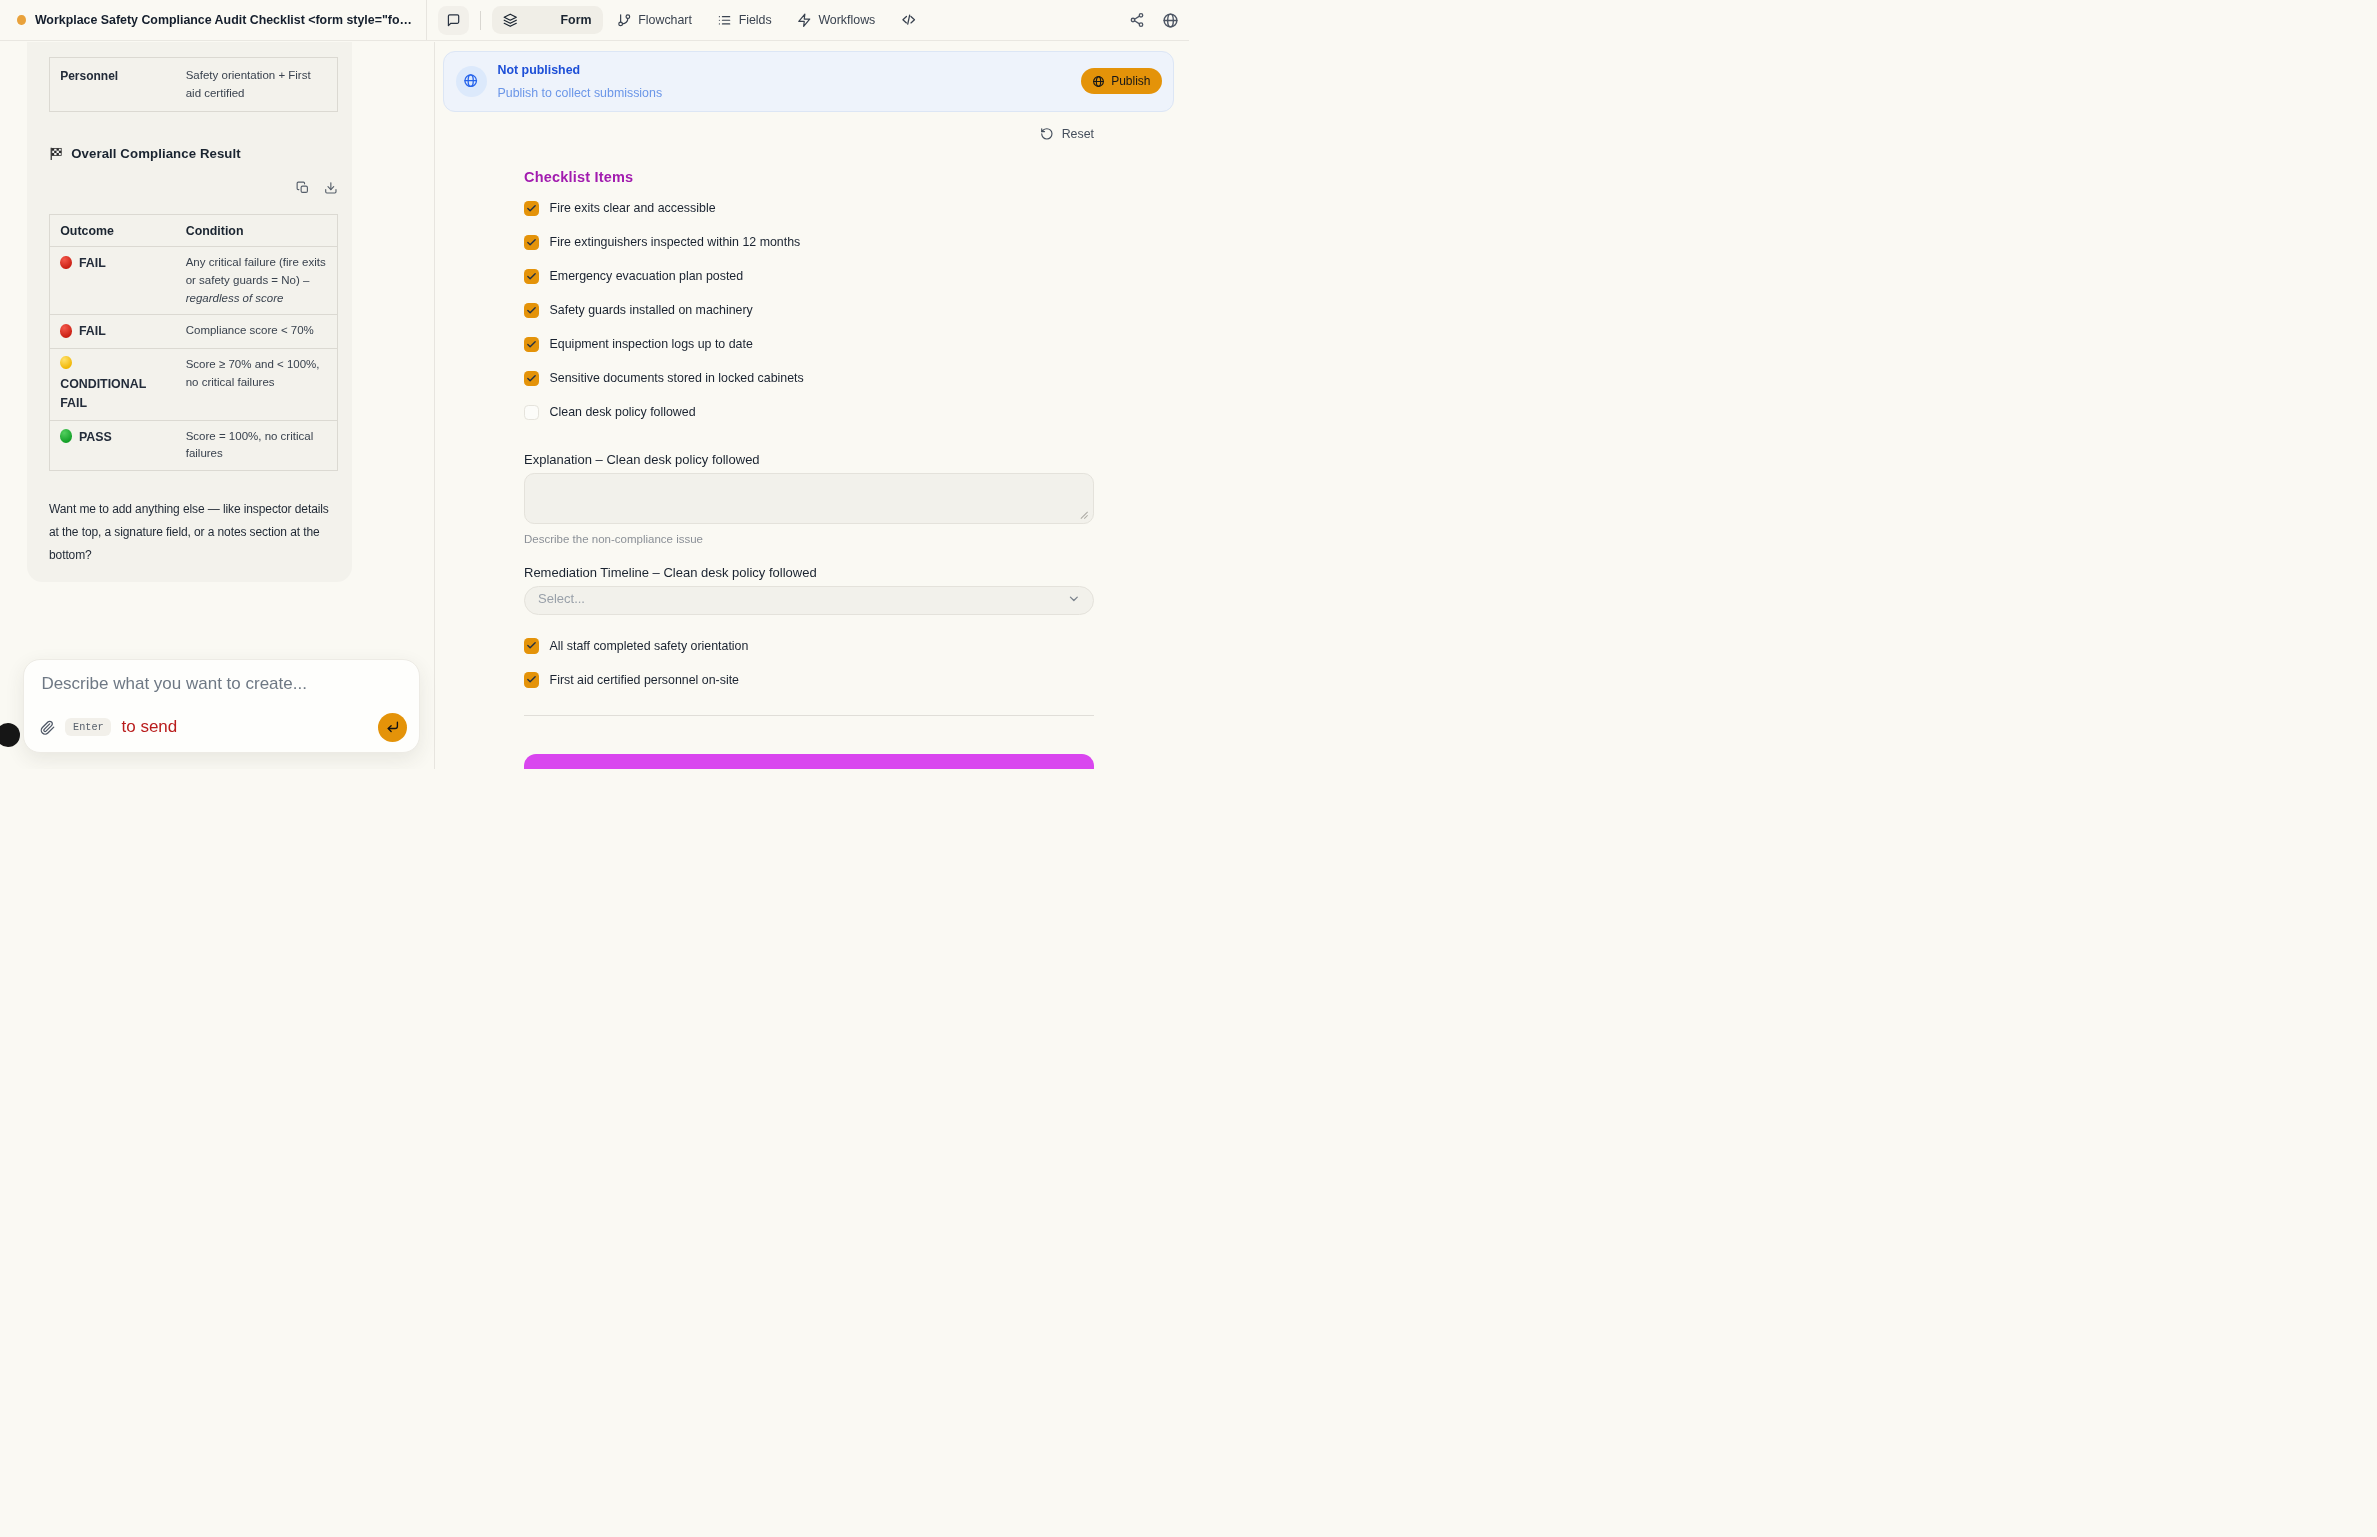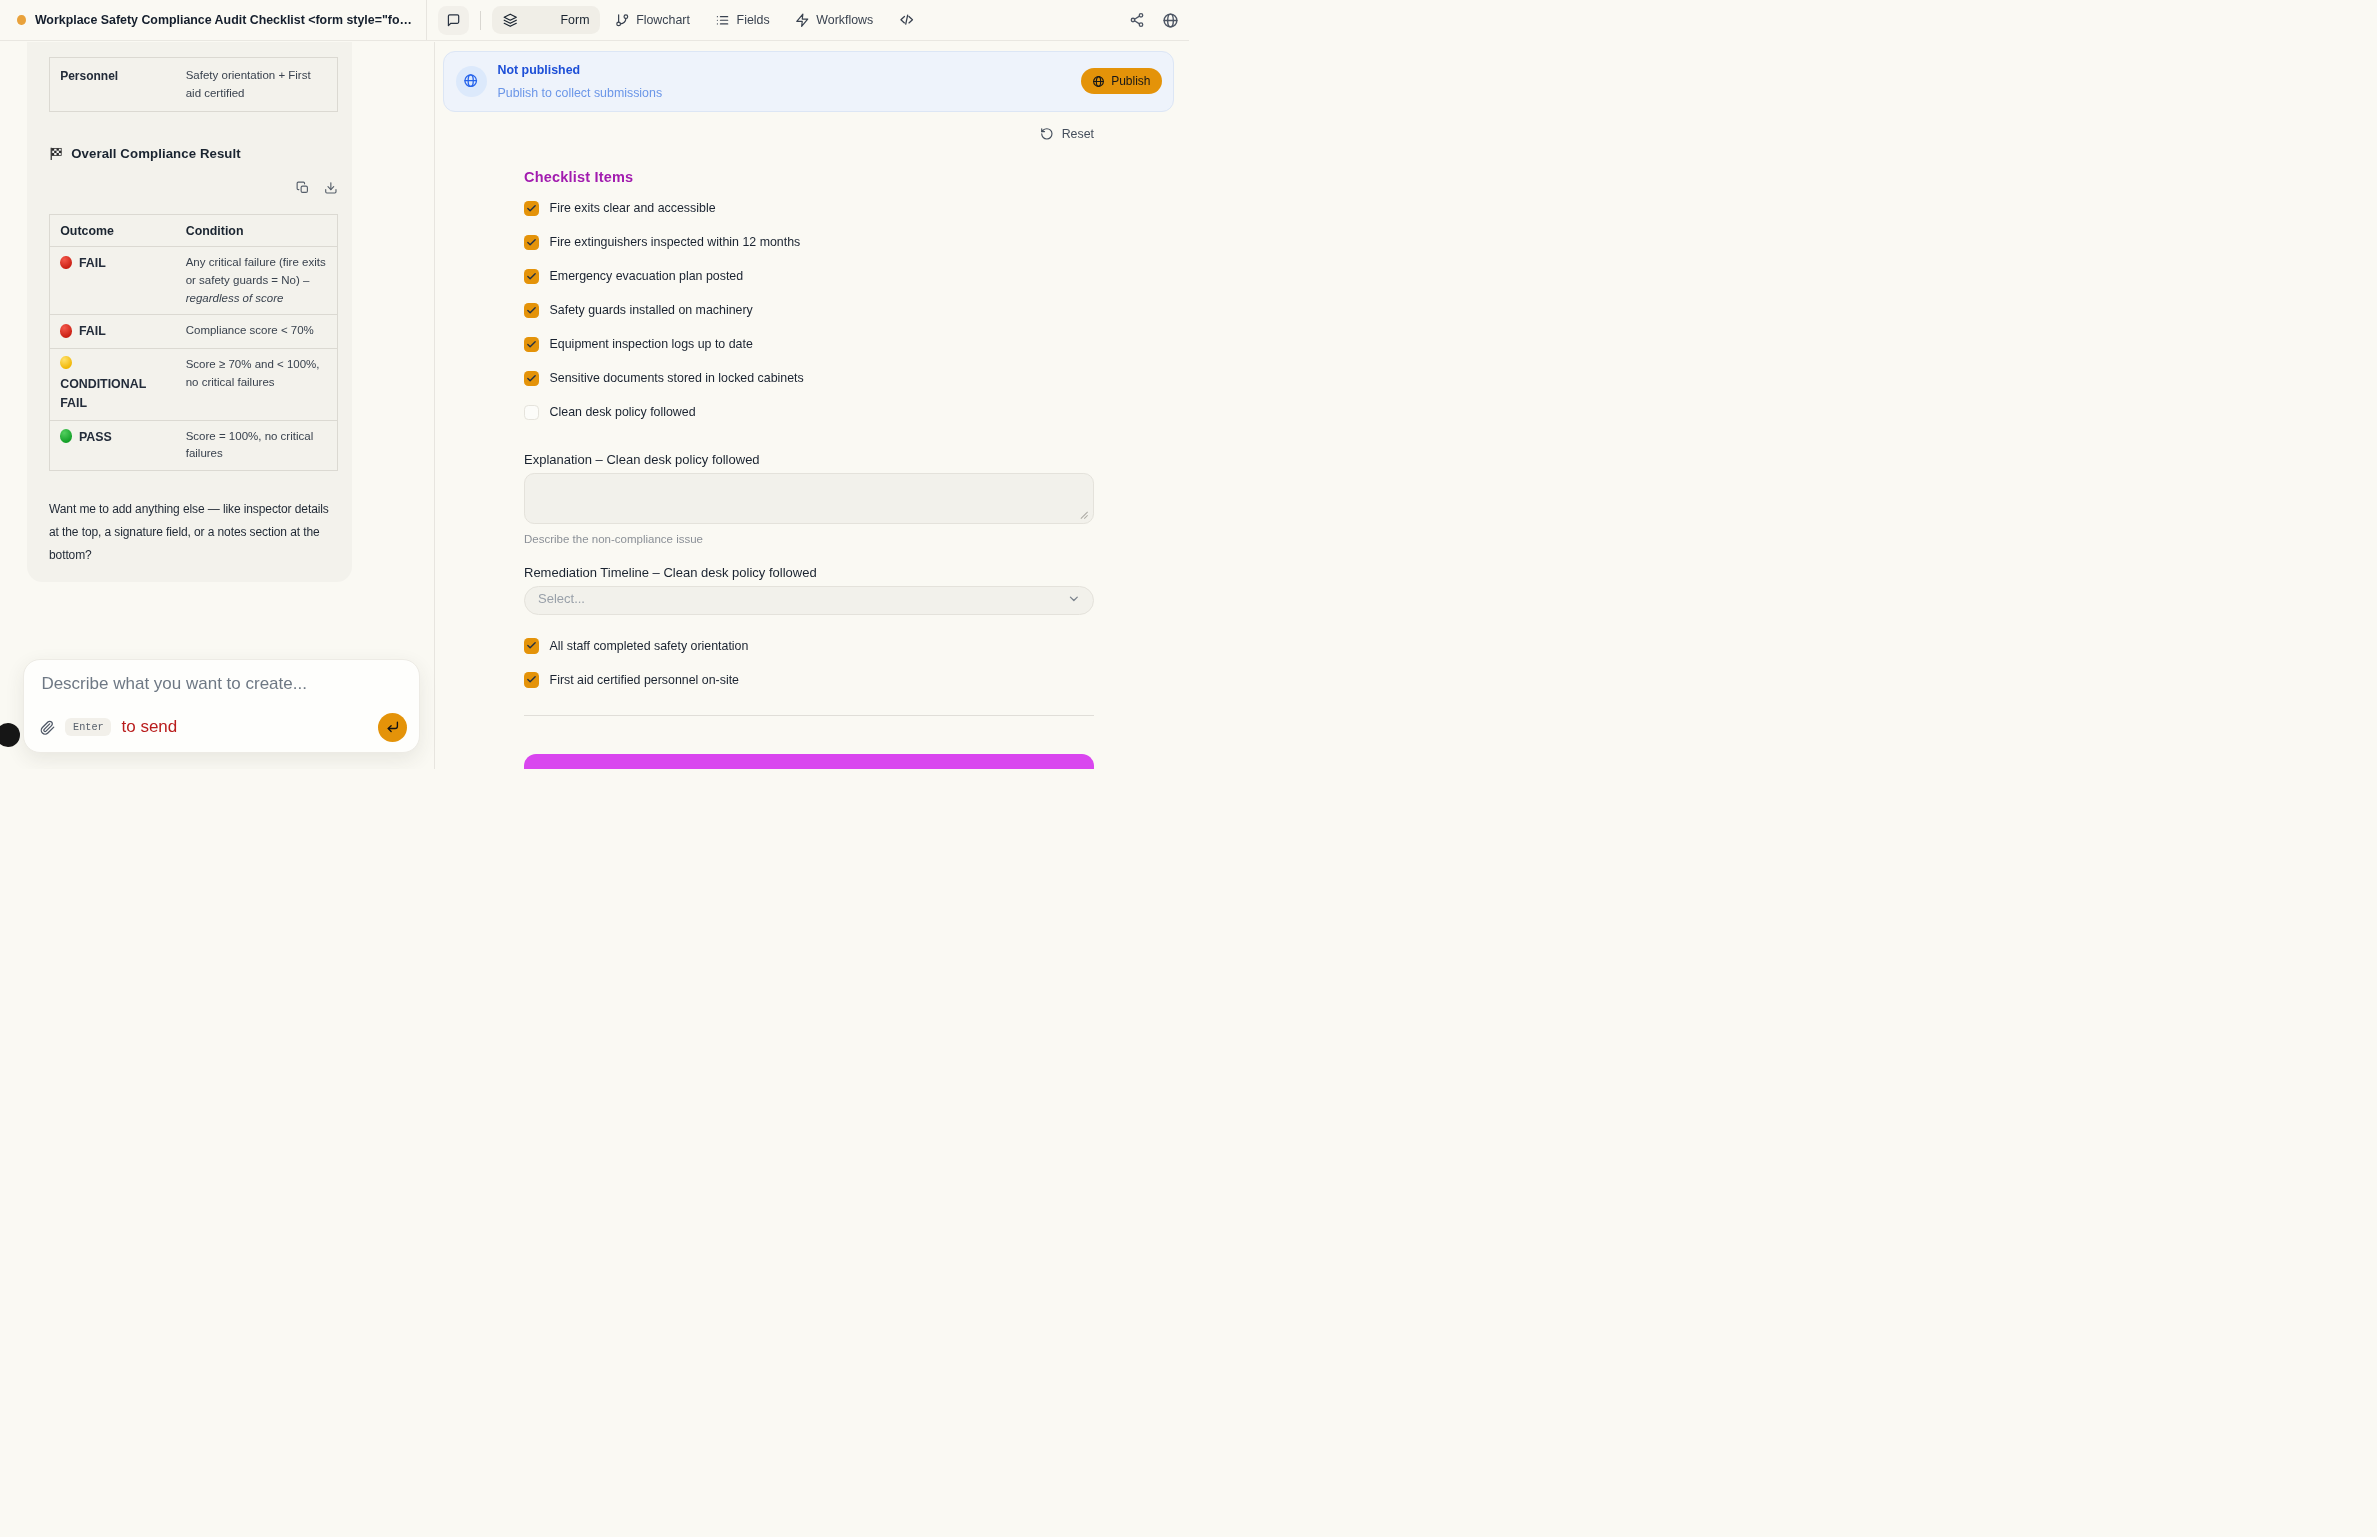--- a/index.html
+++ b/index.html
@@ -19,21 +19,21 @@
     padding:0 12px 0 17px; border-right:0.9px solid #E7E5DF;}
   .title-dot{ width:8.5px; height:10.2px; border-radius:50%; background:#E9A23B; flex:none;}
   .window-title{ font-size:12.4px; font-weight:600; color:#141E2C; white-space:nowrap;
     overflow:hidden; text-overflow:ellipsis;}
   .toolbar{ display:flex; align-items:center; padding-left:11px; gap:3.4px; flex:1;}
   .icon-btn{ background:#F2F0EA; border:none; border-radius:8.5px; width:31px; height:29px;
     display:flex; align-items:center; justify-content:center; color:#2A3342; cursor:pointer;}
   .tb-divider{ width:0.9px; height:19px; background:#D9D7D1; margin:0 7.7px;}
   .tab{ display:flex; align-items:center; gap:6.8px; padding:6.8px 11px; border-radius:8.5px;
     color:#39424F; font-size:12.4px; font-weight:500; background:transparent; border:none; cursor:pointer;}
-  .tab.active{ background:#F0EEE7; color:#1A2430; font-weight:400;gap:43px;}
+  .tab.active{ background:#F0EEE7; color:#1A2430; font-weight:700;gap:43px;}
   .header-right{ display:flex; align-items:center; gap:17px; padding-right:10.2px; color:#4D5664;}
   .plain-btn{ background:none; border:none; color:inherit; cursor:pointer; display:flex;}
 
   
   .left-panel{ position:absolute; top:42px; left:0; width:427px; height:727px;
     border-right:0.9px solid #E7E5DF;margin-left:8px; }
   .msg-card{ position:absolute; left:19px; top:0; width:325px; height:540px;
     background:#F3F2EC; border-radius:0 0 15.4px 15.4px; padding:10.2px 13px 0 22px; }
 
   table.mini{ border-collapse:collapse; table-layout:fixed; width:289px; font-size:11.5px;}

